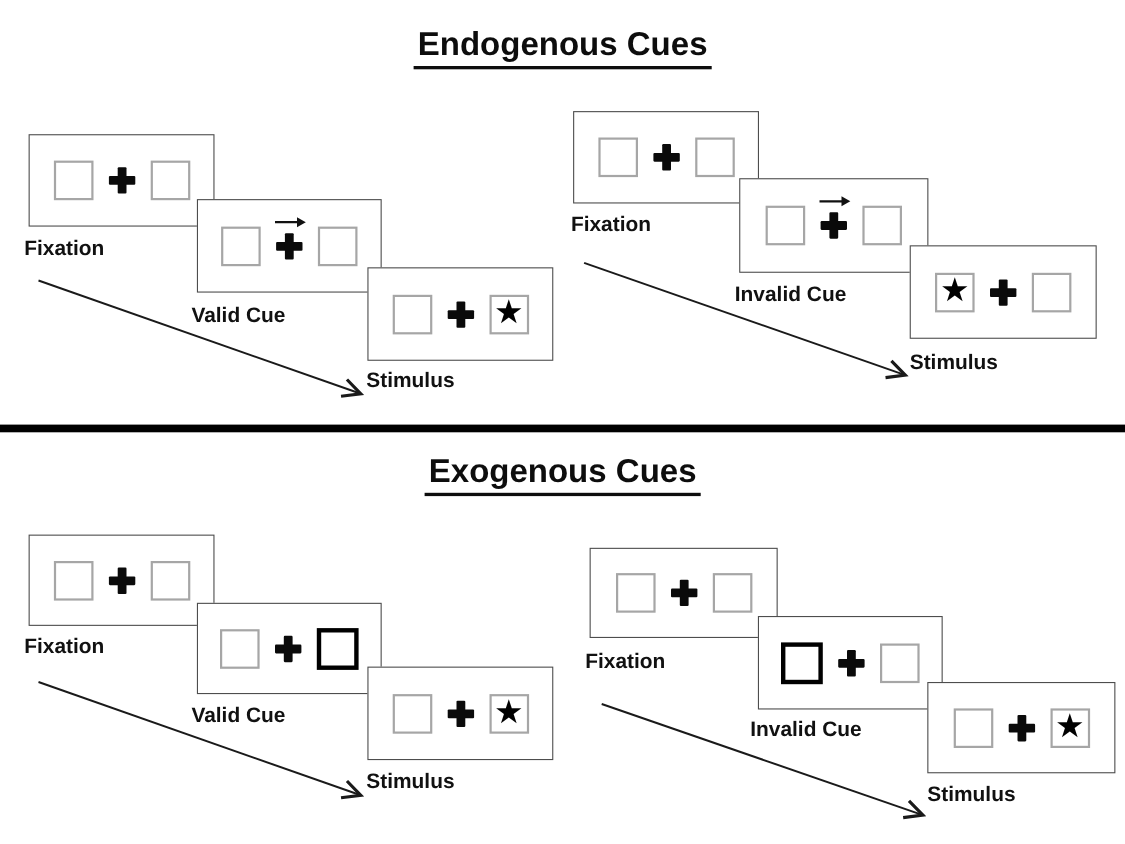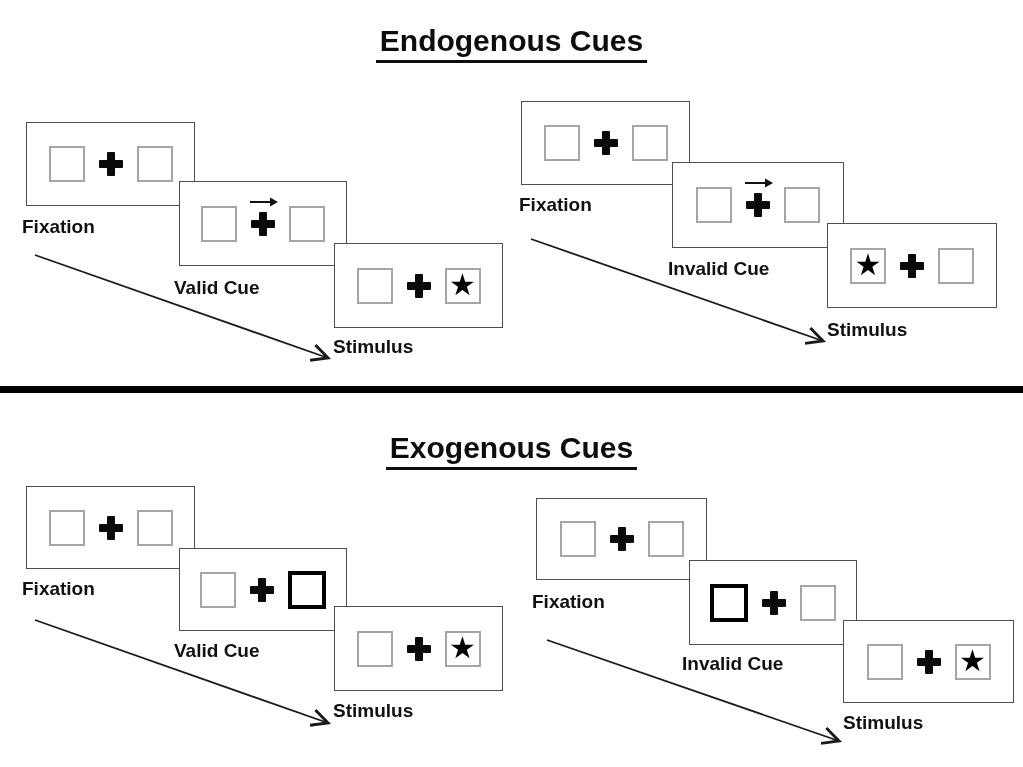--- a/index.html
+++ b/index.html
@@ -33,21 +33,21 @@
     position:absolute;font-size:19px;font-weight:bold;color:#111111;
     width:170px;
   }
   .arrows{position:absolute;left:0;top:0;width:1023px;height:767px;pointer-events:none;}
 </style>
 </head>
 <body>
 
 <div class="title" style="top:24px"><span>Endogenous Cues</span></div>
 <div class="divider"></div>
-<div class="title" style="top:431px"><span>Exogenous Cues</span></div>
+<div class="title" style="top:412px"><span>Exogenous Cues</span></div>
 
 <div class="panel" style="left:26px;top:122px;width:167px;height:82px">
   <div class="box"></div>
   <div class="plus-wrap">
       <div class="plus"></div>
     </div>
   <div class="box"></div>
 </div>
 <div class="plabel" style="left:22px;top:216px">Fixation</div>
 

